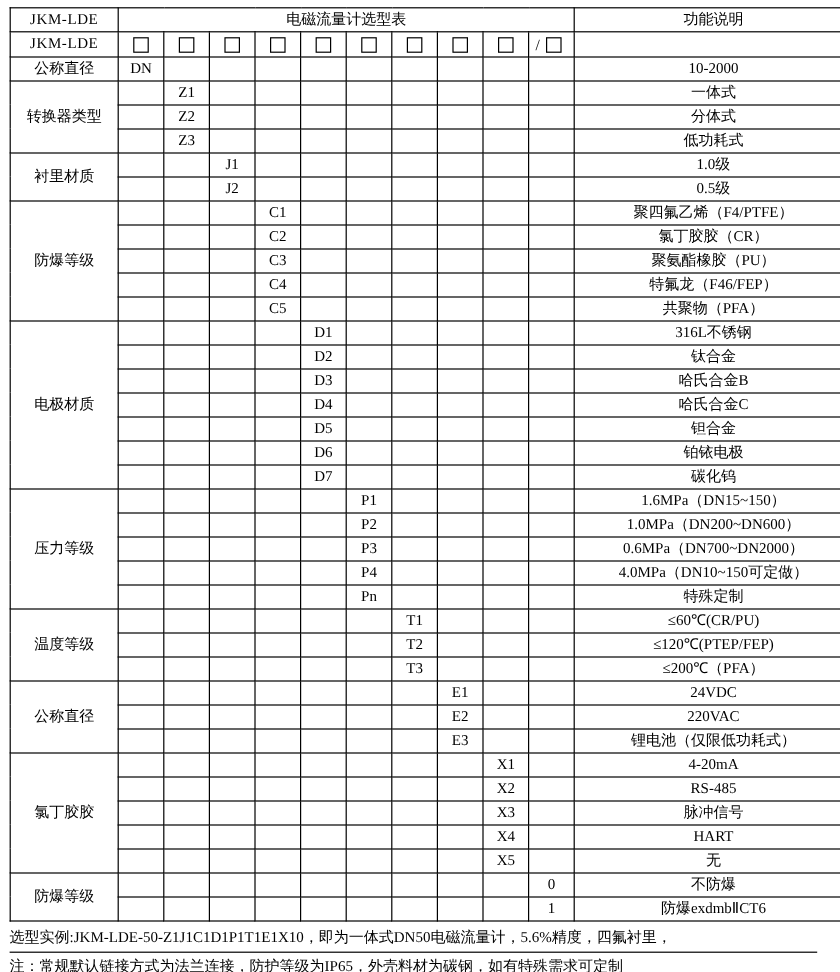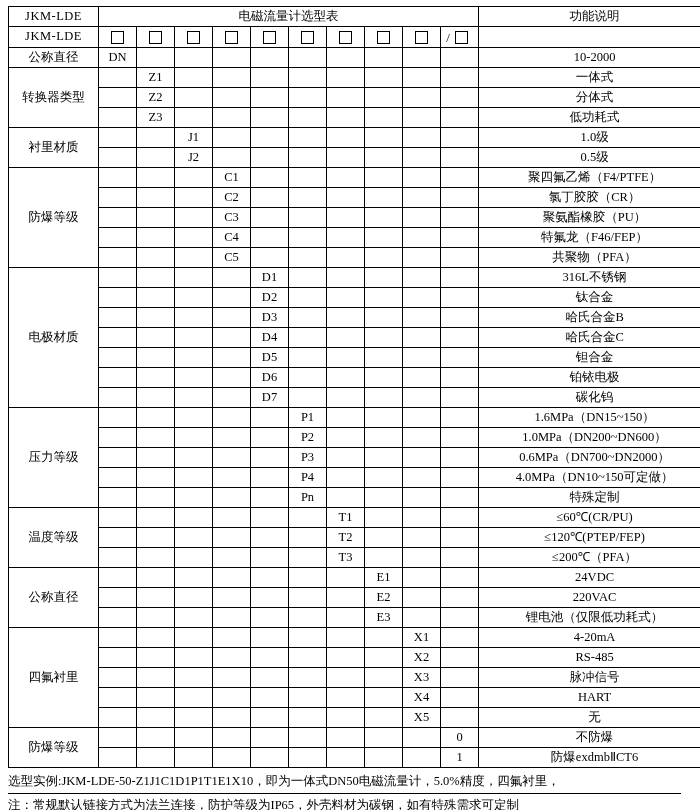--- a/index.html
+++ b/index.html
@@ -438,21 +438,21 @@
           <td class="empty"></td>
           <td class="empty"></td>
           <td class="empty"></td>
           <td class="empty"></td>
           <td class="code">E3</td>
           <td class="empty"></td>
           <td class="empty"></td>
           <td class="desc">锂电池（仅限低功耗式）</td>
         </tr>
         <tr>
-          <td class="label" rowspan="5">四氟衬里</td>
+          <td class="label" rowspan="5">氯丁胶胶</td>
           <td class="empty"></td>
           <td class="empty"></td>
           <td class="empty"></td>
           <td class="empty"></td>
           <td class="empty"></td>
           <td class="empty"></td>
           <td class="empty"></td>
           <td class="empty"></td>
           <td class="code">X1</td>
           <td class="empty"></td>
@@ -534,16 +534,16 @@
           <td class="empty"></td>
           <td class="empty"></td>
           <td class="empty"></td>
           <td class="code">1</td>
           <td class="desc">防爆exdmbⅡCT6</td>
         </tr>
       </tbody>
   </table>
 
   <div class="notes">
-    <div>选型实例:JKM-LDE-50-Z1J1C1D1P1T1E1X10，即为一体式DN50电磁流量计，5.0%精度，四氟衬里，</div>
+    <div>选型实例:JKM-LDE-50-Z1J1C1D1P1T1E1X10，即为一体式DN50电磁流量计，5.6%精度，四氟衬里，</div>
     <div class="note-last">注：常规默认链接方式为法兰连接，防护等级为IP65，外壳料材为碳钢，如有特殊需求可定制</div>
   </div>
 </div>
 
 </body></html>

